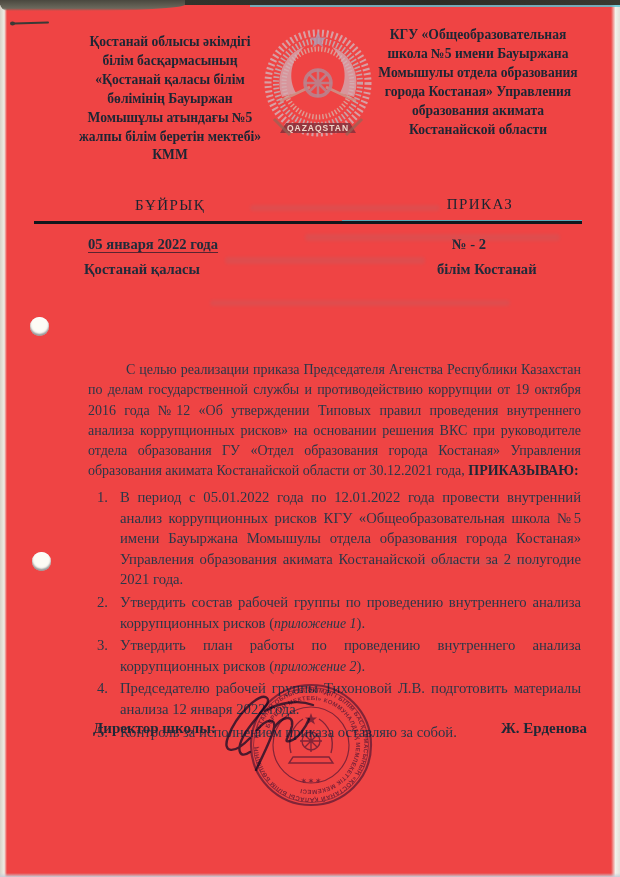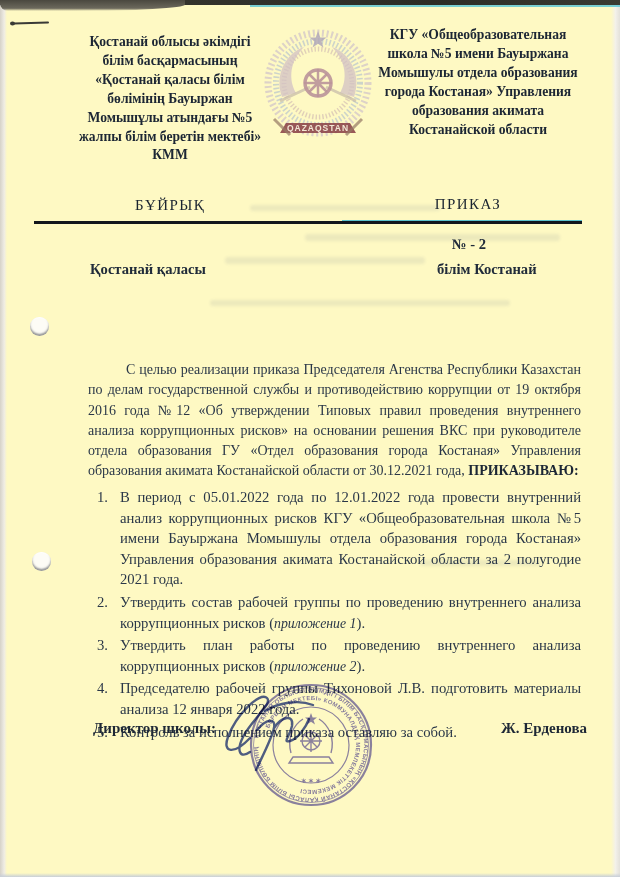--- a/index.html
+++ b/index.html
@@ -1,18 +1,18 @@
 <!DOCTYPE html>
 <html><head>
 <meta charset="utf-8">
 <style>
   html,body{margin:0;padding:0;background:#b0aea8;}
   .page{
     position:relative;width:620px;height:877px;overflow:hidden;
-    background:#fef9c3;
+    background:#ef4444;
     font-family:"Liberation Serif","DejaVu Serif",serif;
     color:#26313f;
   }
   
   .edge-top{position:absolute;left:0;top:0;width:620px;height:5px;
     background:linear-gradient(to right,#55534a,#33332c 30%,#2c2c26 70%,#3a3a32);z-index:30;}
   .edge-top-left{position:absolute;left:0;top:0;width:185px;height:11px;
     background:linear-gradient(to bottom,#4a483f,#6b685c 75%,rgba(107,104,92,0));
     border-radius:0 0 60% 8px;z-index:30;}
   .edge-top-cyan{position:absolute;left:250px;top:5px;width:370px;height:1.5px;background:#57c4d4;opacity:.8;z-index:30;}
@@ -32,28 +32,28 @@
   .ghost{position:absolute;background:#77828e;opacity:.13;filter:blur(1.6px);border-radius:3px;z-index:1;}
 
   
   .org{position:absolute;font-weight:bold;font-size:13.6px;line-height:18.9px;
     text-align:center;color:#1c2634;z-index:5;}
   .org-left{left:78px;top:33px;width:184px;}
   .org-right{left:377px;top:26px;width:202px;}
   .order-title{position:absolute;font-weight:normal;font-size:15px;letter-spacing:1.4px;
     color:#1a2430;z-index:5;}
   .order-kk{left:80px;top:197px;width:180px;text-align:center;}
-  .order-ru{left:386px;top:196px;width:164px;text-align:center;}
+  .order-ru{left:398px;top:196px;width:164px;text-align:center;}
   .rule{position:absolute;left:34px;top:221px;width:548px;height:2.6px;background:#12161c;z-index:5;}
   .rule:before{content:"";position:absolute;right:0;top:-1.2px;width:240px;height:1.2px;background:#3fb9cf;opacity:.85;}
 
   .meta{position:absolute;font-weight:bold;font-size:14.6px;color:#202b3a;z-index:5;}
   .m-date{left:88px;top:236px;text-decoration:underline;text-decoration-color:#5a2430;text-underline-offset:3px;}
   .m-num{left:452px;top:236px;}
-  .m-city-kk{left:90px;top:261px;}
+  .m-city-kk{left:84px;top:261px;}
   .m-city-ru{left:437px;top:261px;}
 
   .subject{position:absolute;left:88px;top:315px;width:400px;font-weight:bold;
     font-size:14.8px;line-height:21px;color:#202b3a;z-index:5;}
 
   .para{position:absolute;left:88px;top:360px;width:493px;font-size:14px;
     line-height:20.3px;text-align:justify;text-indent:38px;color:#2a3748;z-index:5;}
   .para b{color:#1c2735;}
 
   .list{position:absolute;left:97px;top:487px;width:484px;font-size:14.7px;
@@ -109,20 +109,21 @@
     <path d="M14 92 L30 108 M102 92 L86 108" stroke="#8a6a5a" stroke-width="3" opacity=".7"></path>
     <text x="58" y="104" text-anchor="middle" font-size="8.5" font-weight="bold" fill="#f2e6d8" font-family="Liberation Sans, sans-serif" letter-spacing="1">QAZAQSTAN</text>
   </svg>
 
   <div class="org org-right">КГУ «Общеобразовательная школа №5 имени Бауыржана Момышулы отдела образования города Костаная»  Управления образования акимата Костанайской области</div>
 
   <div class="order-title order-kk">БҰЙРЫҚ</div>
   <div class="order-title order-ru">ПРИКАЗ</div>
   <div class="rule"></div>
 
+  <div class="meta m-date">05 января  2022 года</div>
   <div class="meta m-num">№ - 2</div>
   <div class="meta m-city-kk">Қостанай қаласы</div>
   <div class="meta m-city-ru">білім Костанай</div>
 
 
   <div class="para"><span>С целью реализации приказа Председателя Агенства Республики Казахстан по делам государственной службы и противодействию коррупции от 19 октября 2016 года №12 «Об утверждении Типовых правил проведения внутреннего анализа коррупционных рисков» на основании решения ВКС при руководителе отдела образования ГУ «Отдел образования города Костаная» Управления образования акимата Костанайской области от 30.12.2021 года, </span><b>ПРИКАЗЫВАЮ:</b></div>
 
   <div class="list">
     <div class="li">
       <span class="num">1.</span>

